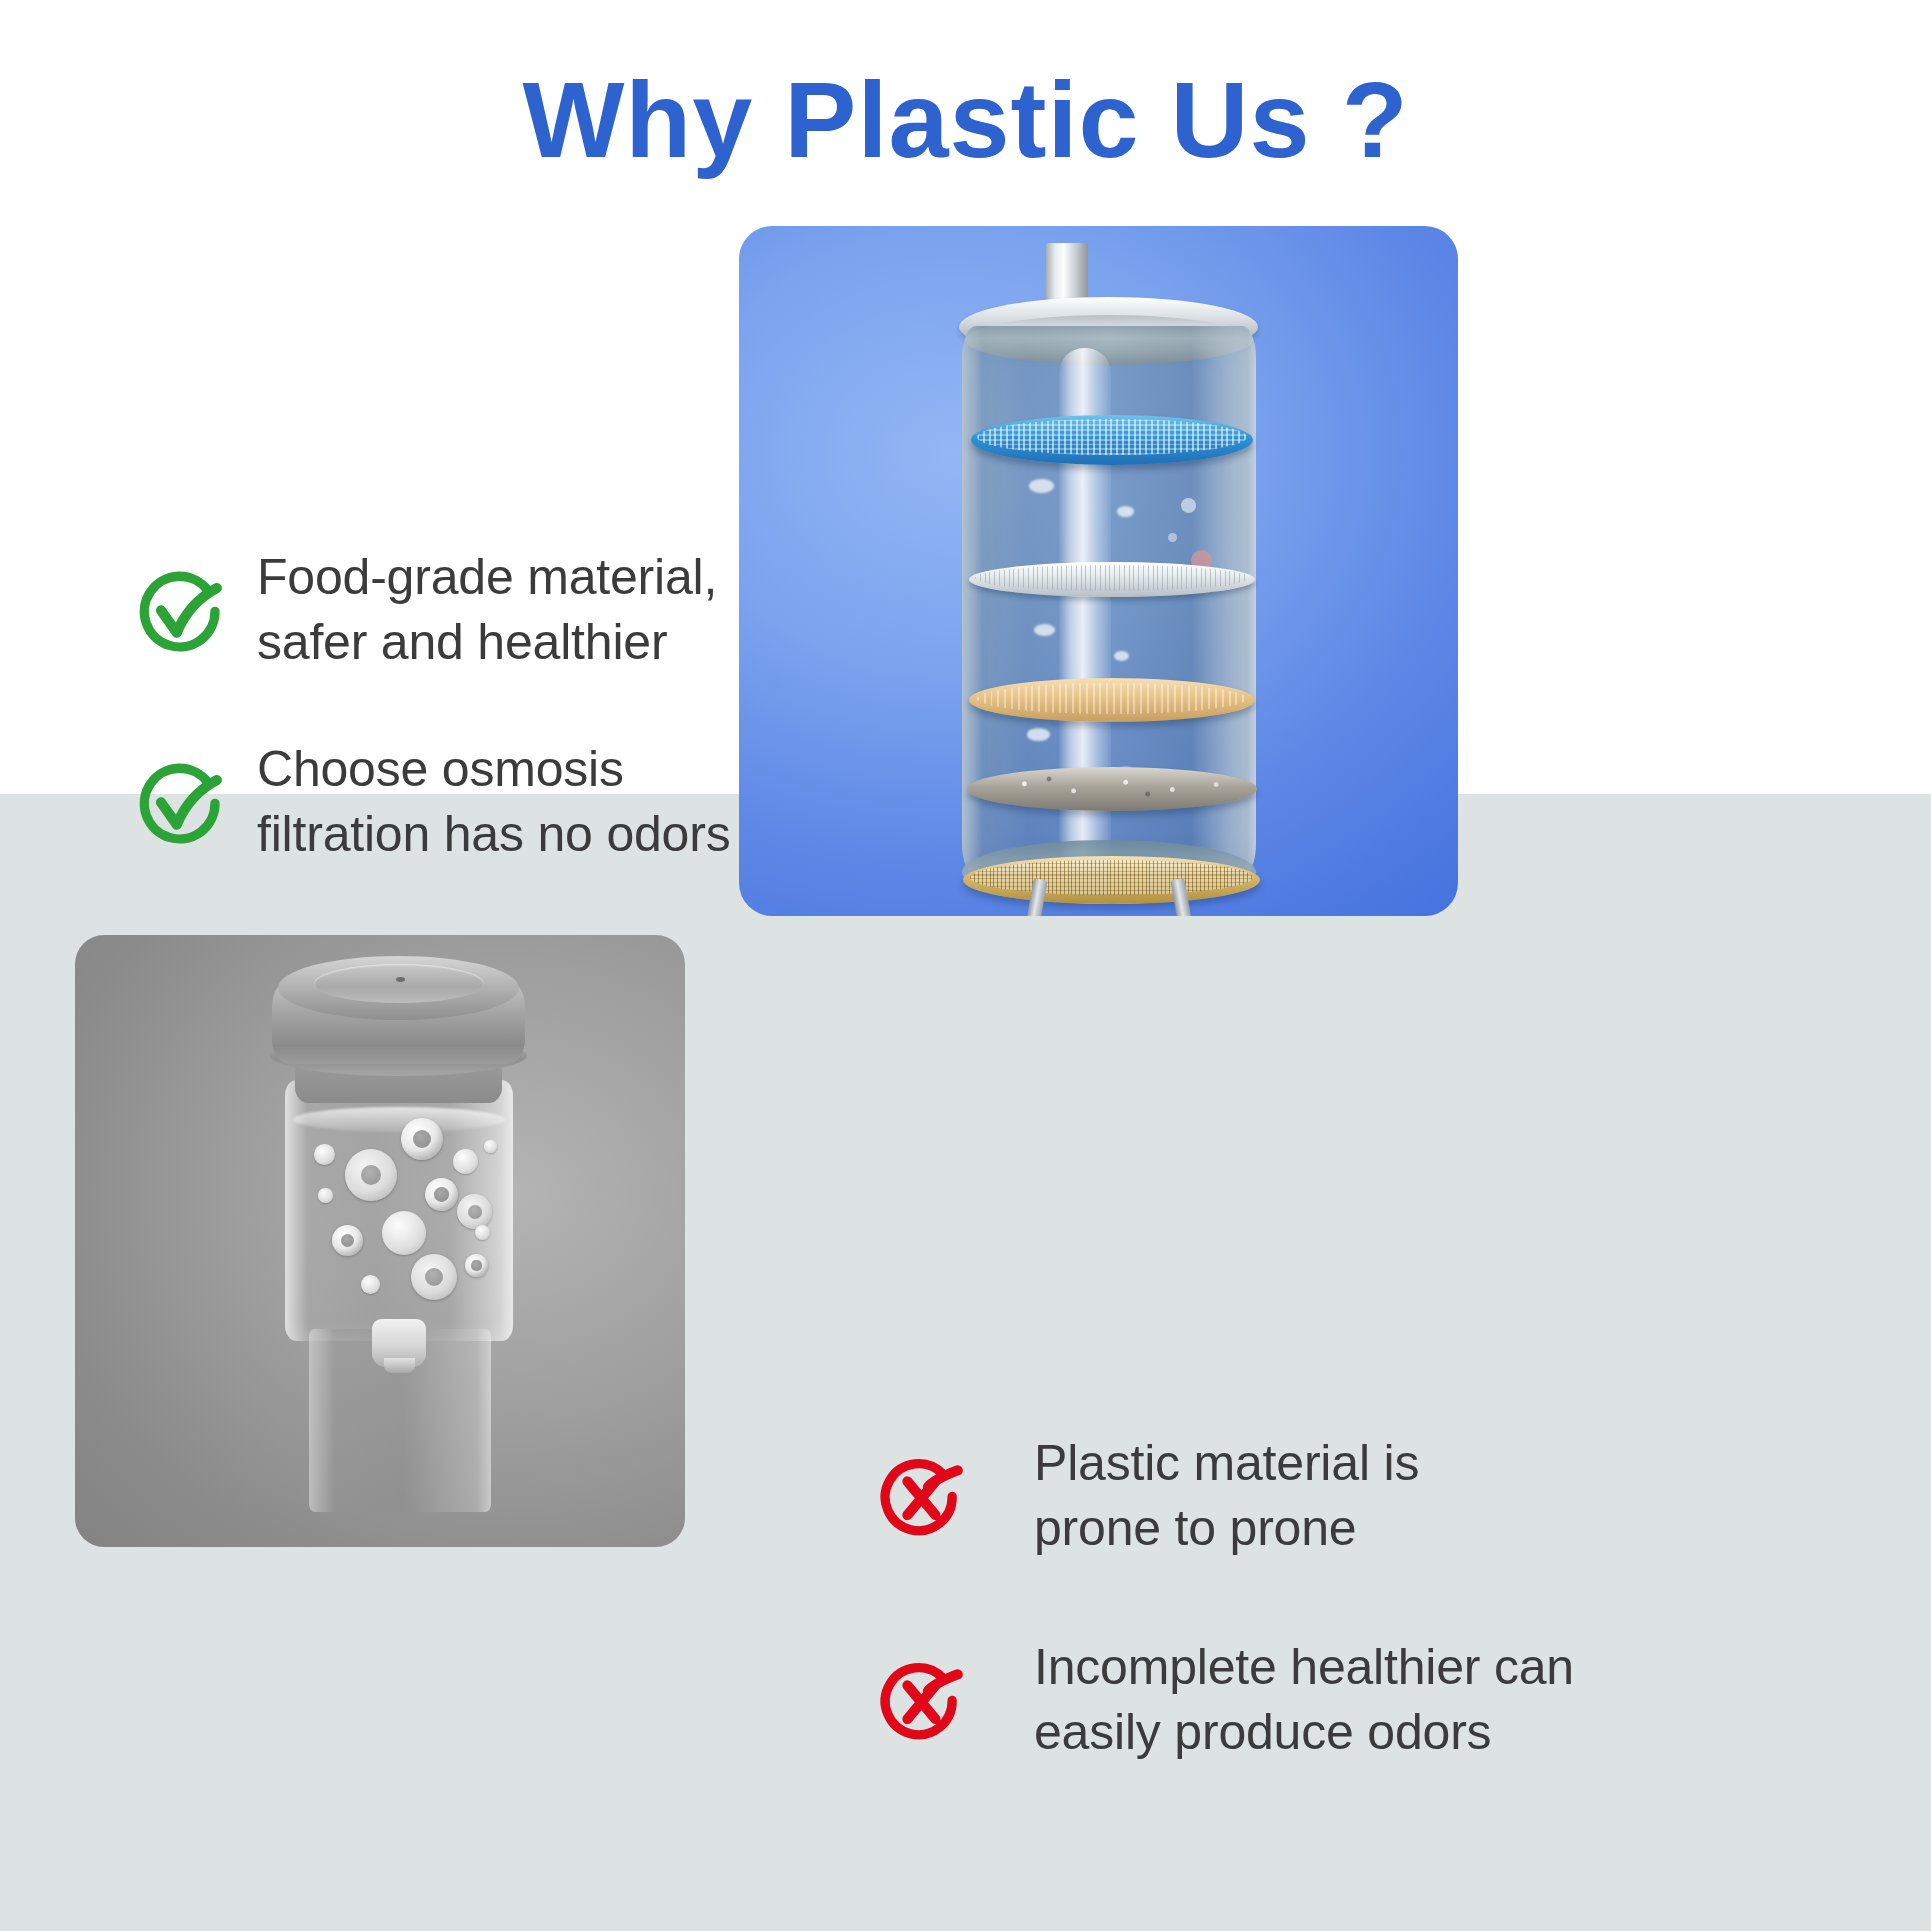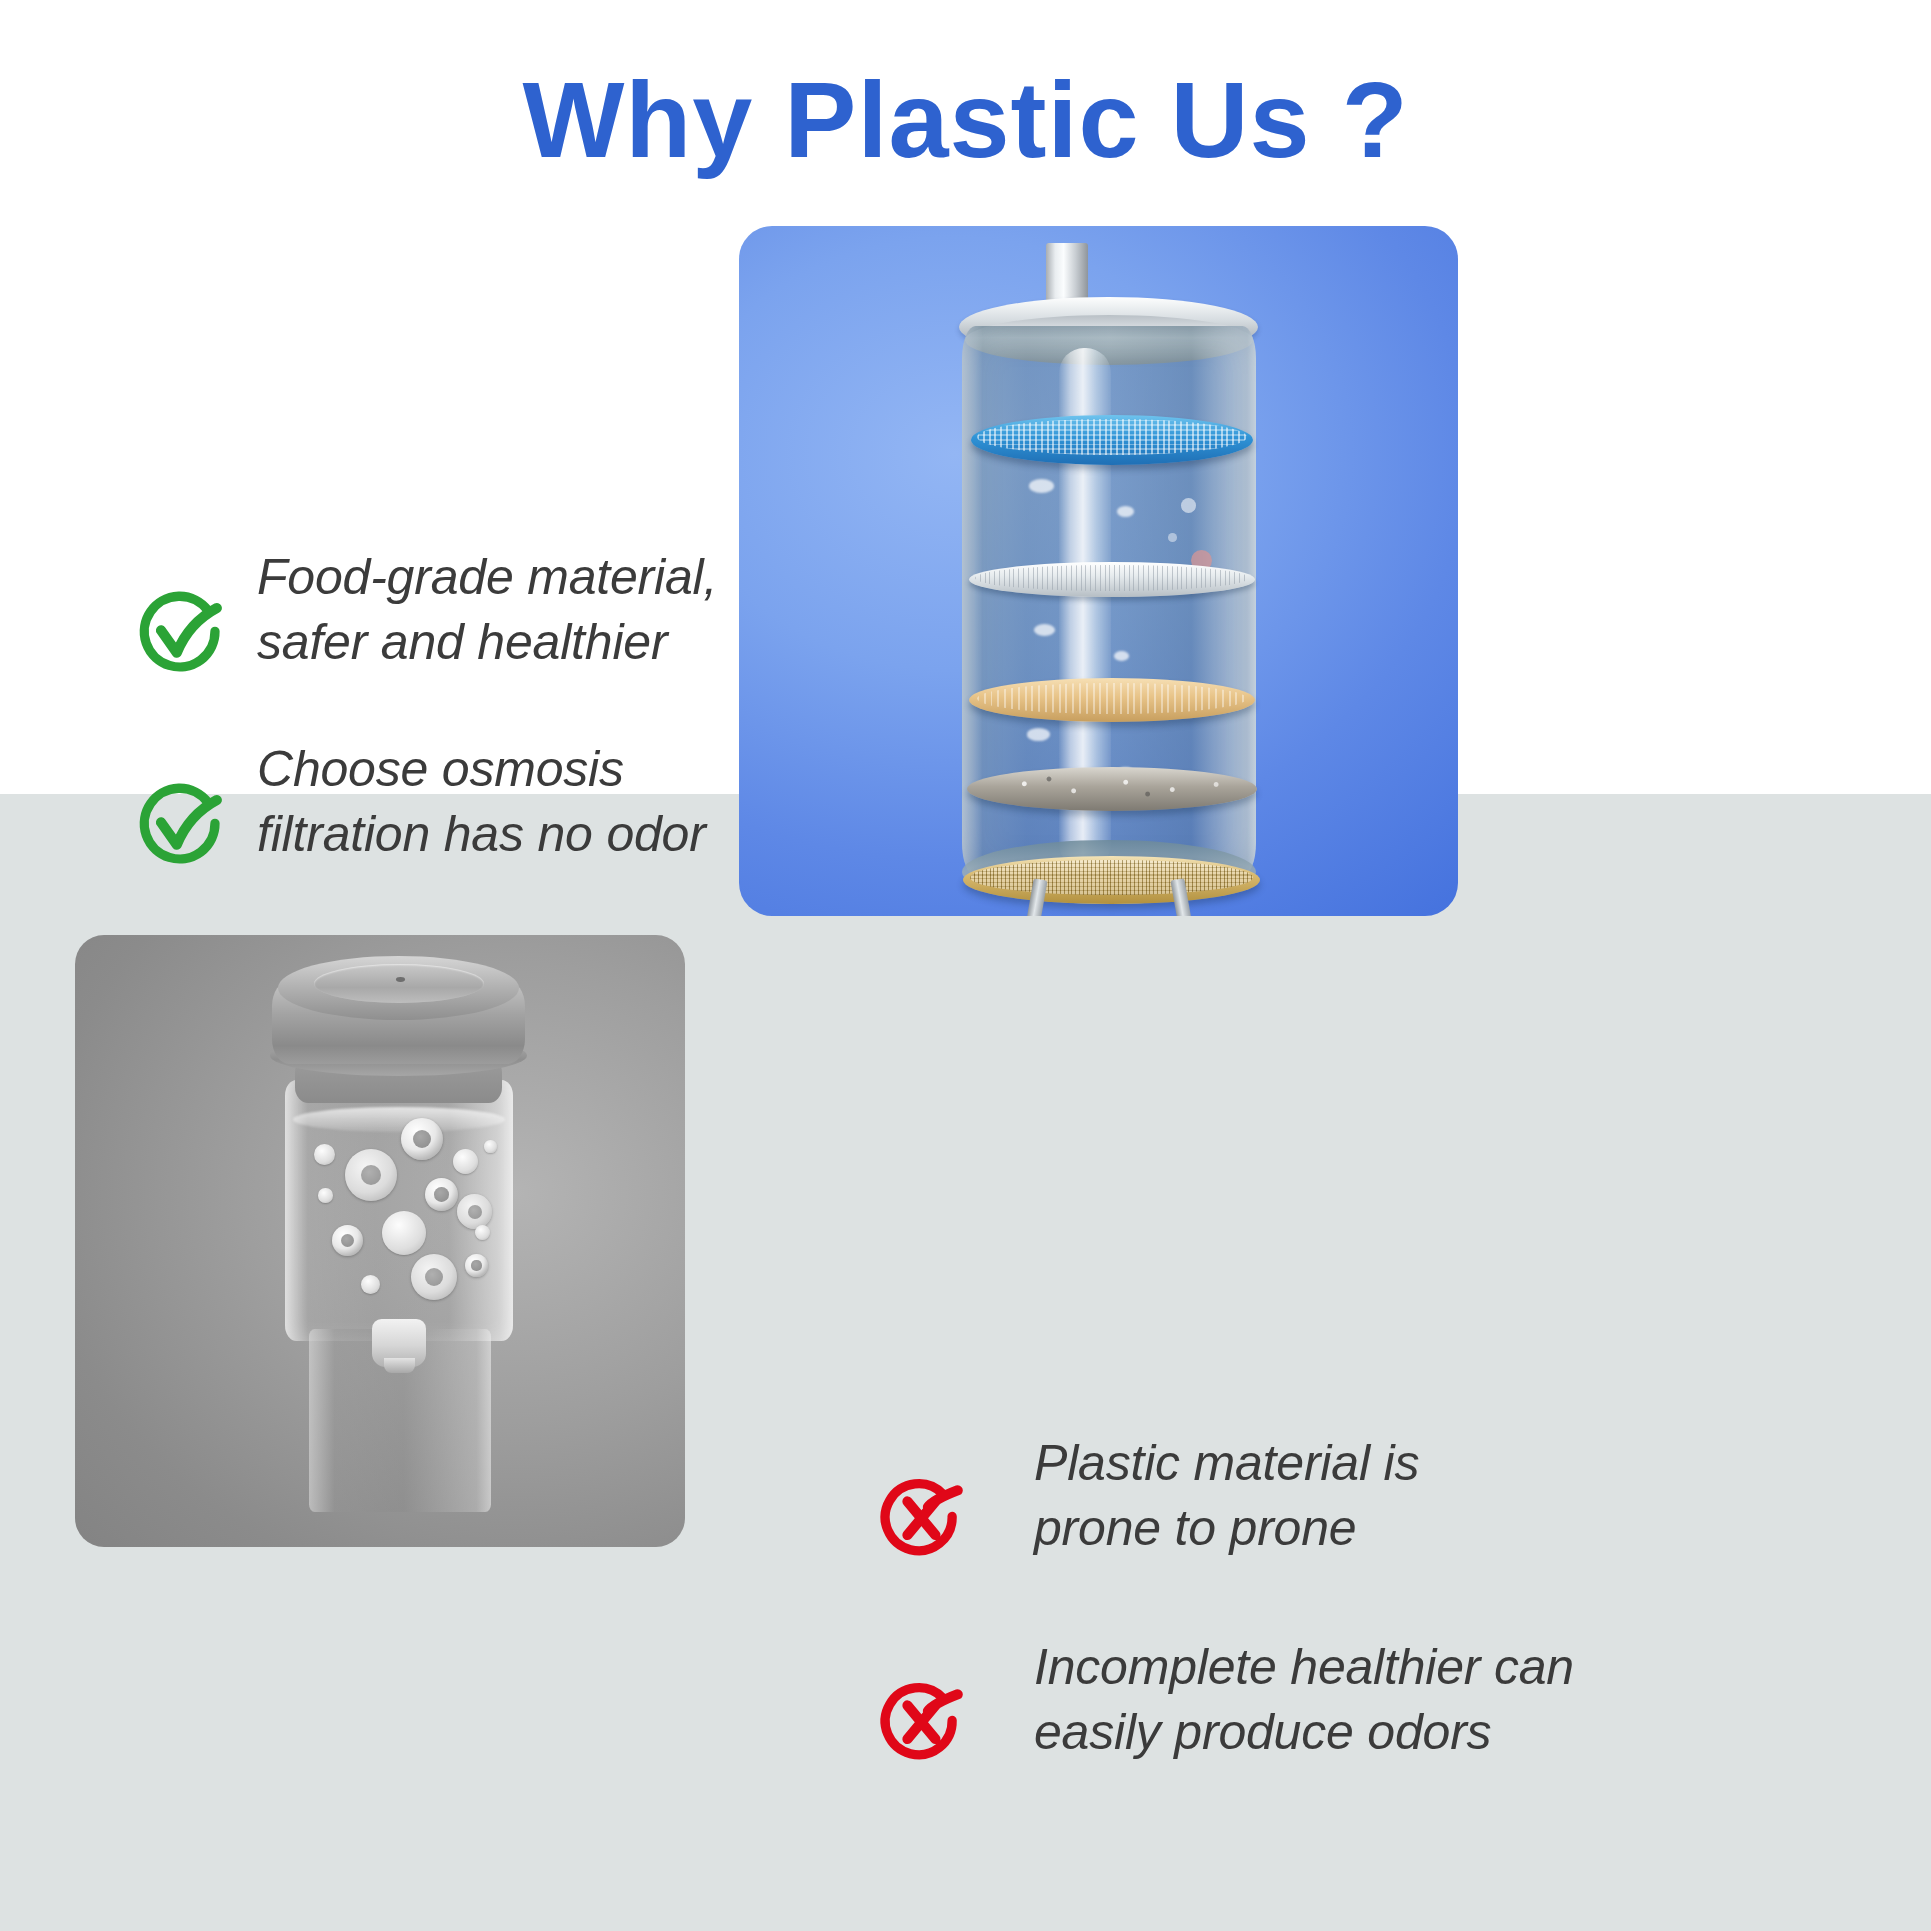--- a/index.html
+++ b/index.html
@@ -33,23 +33,22 @@
     white-space:nowrap;
   }
 
   
   .bullet-list{ position:absolute; }
   #list-pros{ left:135px; top:541px; width:599px; }
   #list-cons{ left:874px; top:1427px; width:975px; }
 
   .bullet{
     display:flex;
-    align-items:flex-end;
+    align-items:center;
     margin-bottom:58px;
-    font-style:italic;
   }
   .bullet:last-child{ margin-bottom:0; }
 
   .bullet-icon{
     flex:0 0 auto;
     width:93px; height:93px;
     margin-right:29px;
     margin-top:1.9px;
   }
   .bullet-icon svg{ display:block; width:93px; height:93px; }
@@ -419,21 +418,21 @@
     <span class="bullet-text"><span>Food-grade material,</span><br><span>safer and healthier</span></span>
   </div>
 
   <div class="bullet">
     <span class="bullet-icon">
       <svg viewBox="0 0 100 100" xmlns="http://www.w3.org/2000/svg">
         <path d="M78 30 A38 38 0 1 0 86 53" fill="none" stroke="#2ba336" stroke-width="10" stroke-linecap="round"></path>
         <path d="M28 52 L45 76 Q58 44 88 28" fill="none" stroke="#2ba336" stroke-width="11" stroke-linecap="round" stroke-linejoin="round"></path>
       </svg>
     </span>
-    <span class="bullet-text"><span>Choose osmosis</span><br><span>filtration has no odor</span></span>
+    <span class="bullet-text"><span>Choose osmosis</span><br><span>filtration has no odors</span></span>
   </div>
 
 </div>
 
 <div id="list-cons" class="bullet-list">
 
   <div class="bullet">
     <span class="bullet-icon">
       <svg viewBox="0 0 100 100" xmlns="http://www.w3.org/2000/svg">
         <path d="M74 28 A36 36 0 1 0 84 52" fill="none" stroke="#e00718" stroke-width="10" stroke-linecap="round"></path>

